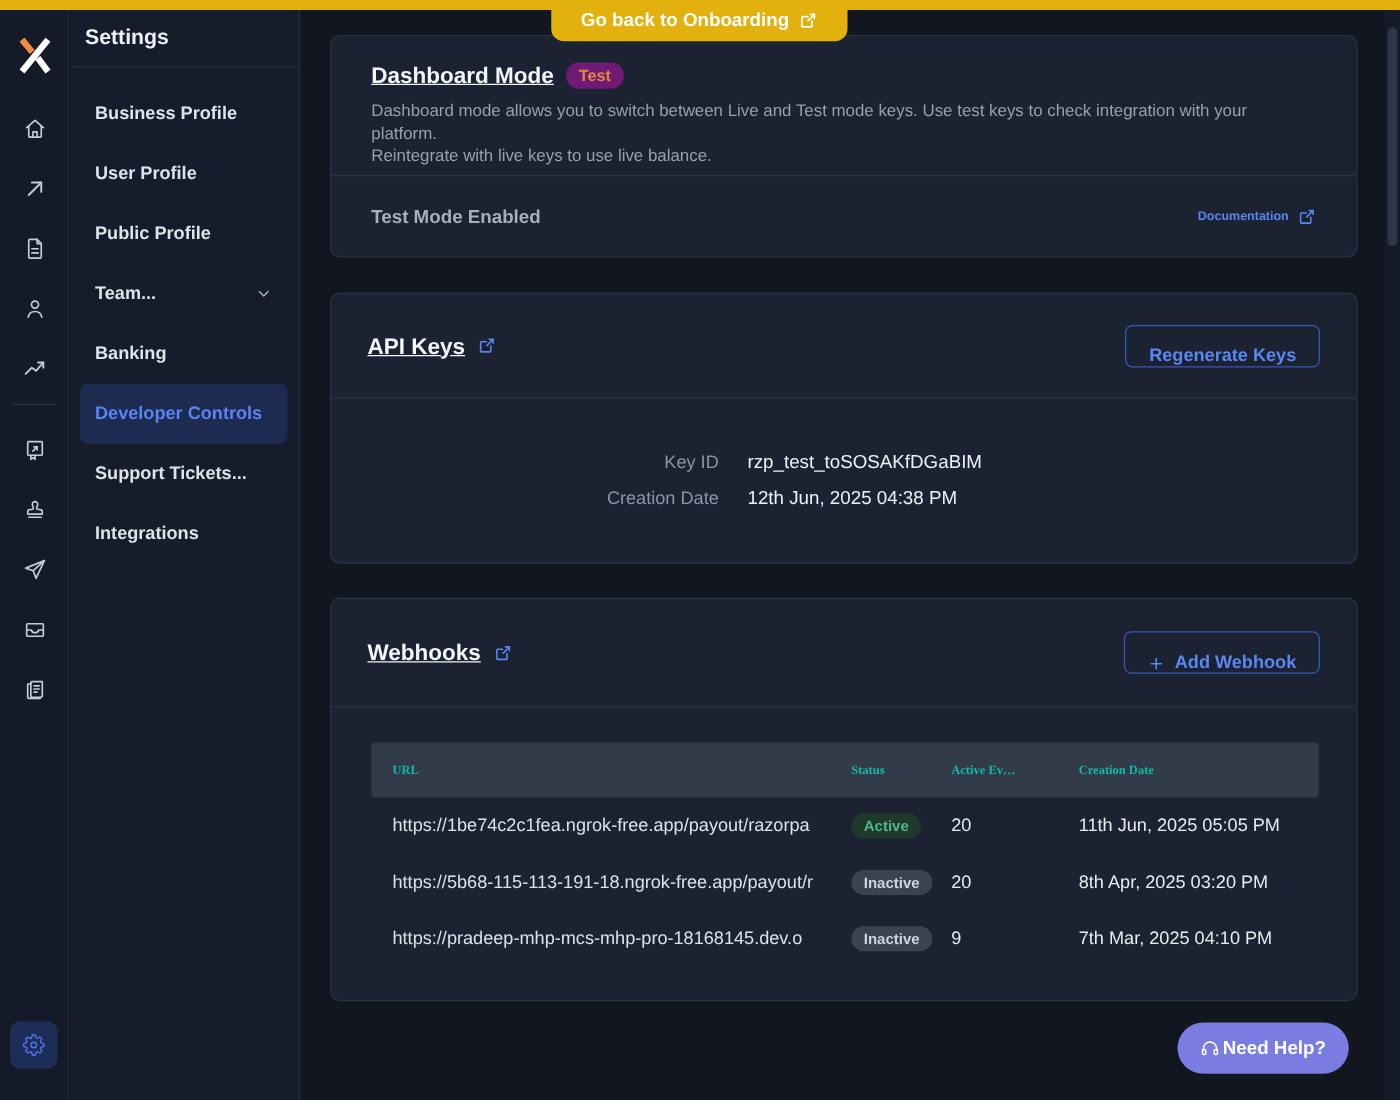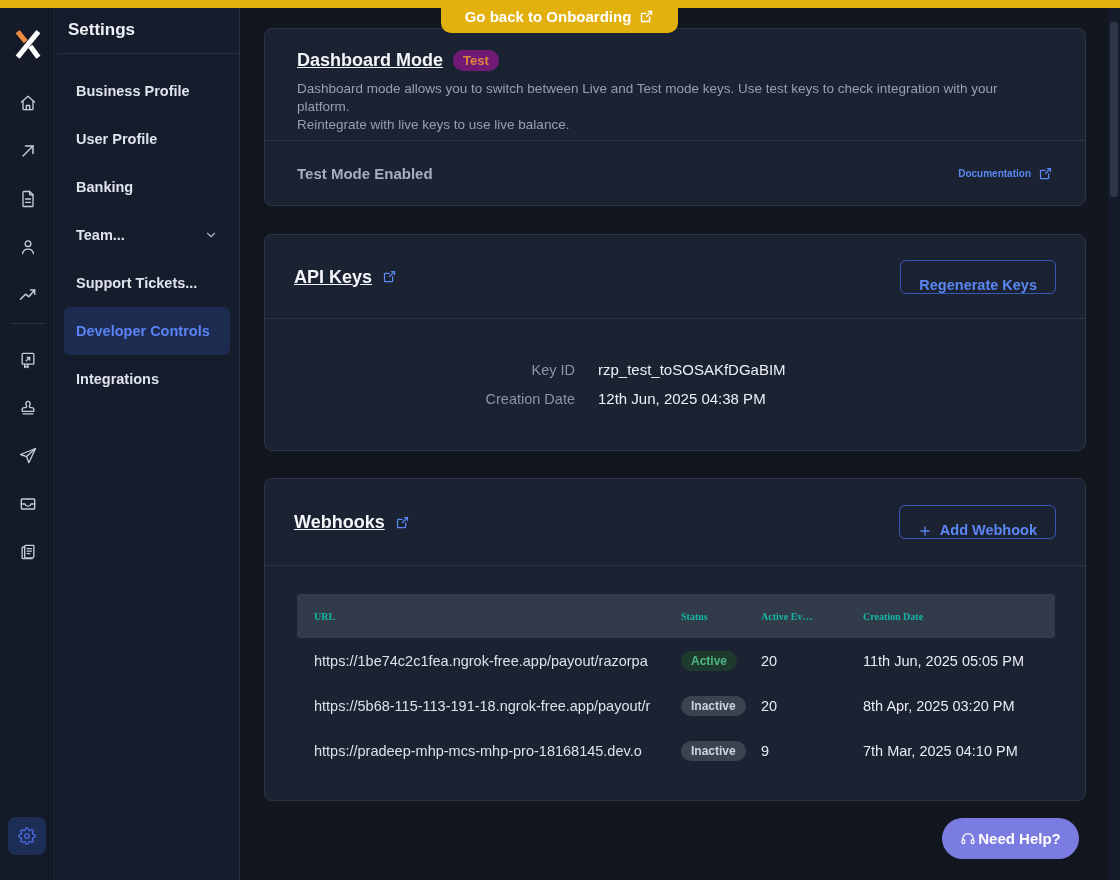--- a/index.html
+++ b/index.html
@@ -218,42 +218,46 @@
     <div class="menu-item">
       <span>Business Profile</span>
 
     </div>
 
     <div class="menu-item">
       <span>User Profile</span>
 
     </div>
 
-
-    <div class="menu-item">
-      <span>Banking</span>
+    <div class="menu-item">
+      <span>Public Profile</span>
 
     </div>
 
     <div class="menu-item">
       <span>Team...</span>
       <span class="chev">
         <svg viewBox="0 0 24 24" fill="none" stroke="currentColor" stroke-width="2" stroke-linecap="round" stroke-linejoin="round">
           <path d="M6 9l6 6 6-6"></path>
         </svg>
       </span>
     </div>
 
     <div class="menu-item">
-      <span>Support Tickets...</span>
+      <span>Banking</span>
 
     </div>
 
     <div class="menu-item active">
       <span>Developer Controls</span>
+
+    </div>
+
+    <div class="menu-item">
+      <span>Support Tickets...</span>
 
     </div>
 
     <div class="menu-item">
       <span>Integrations</span>
 
     </div>
 
 </div>
 

